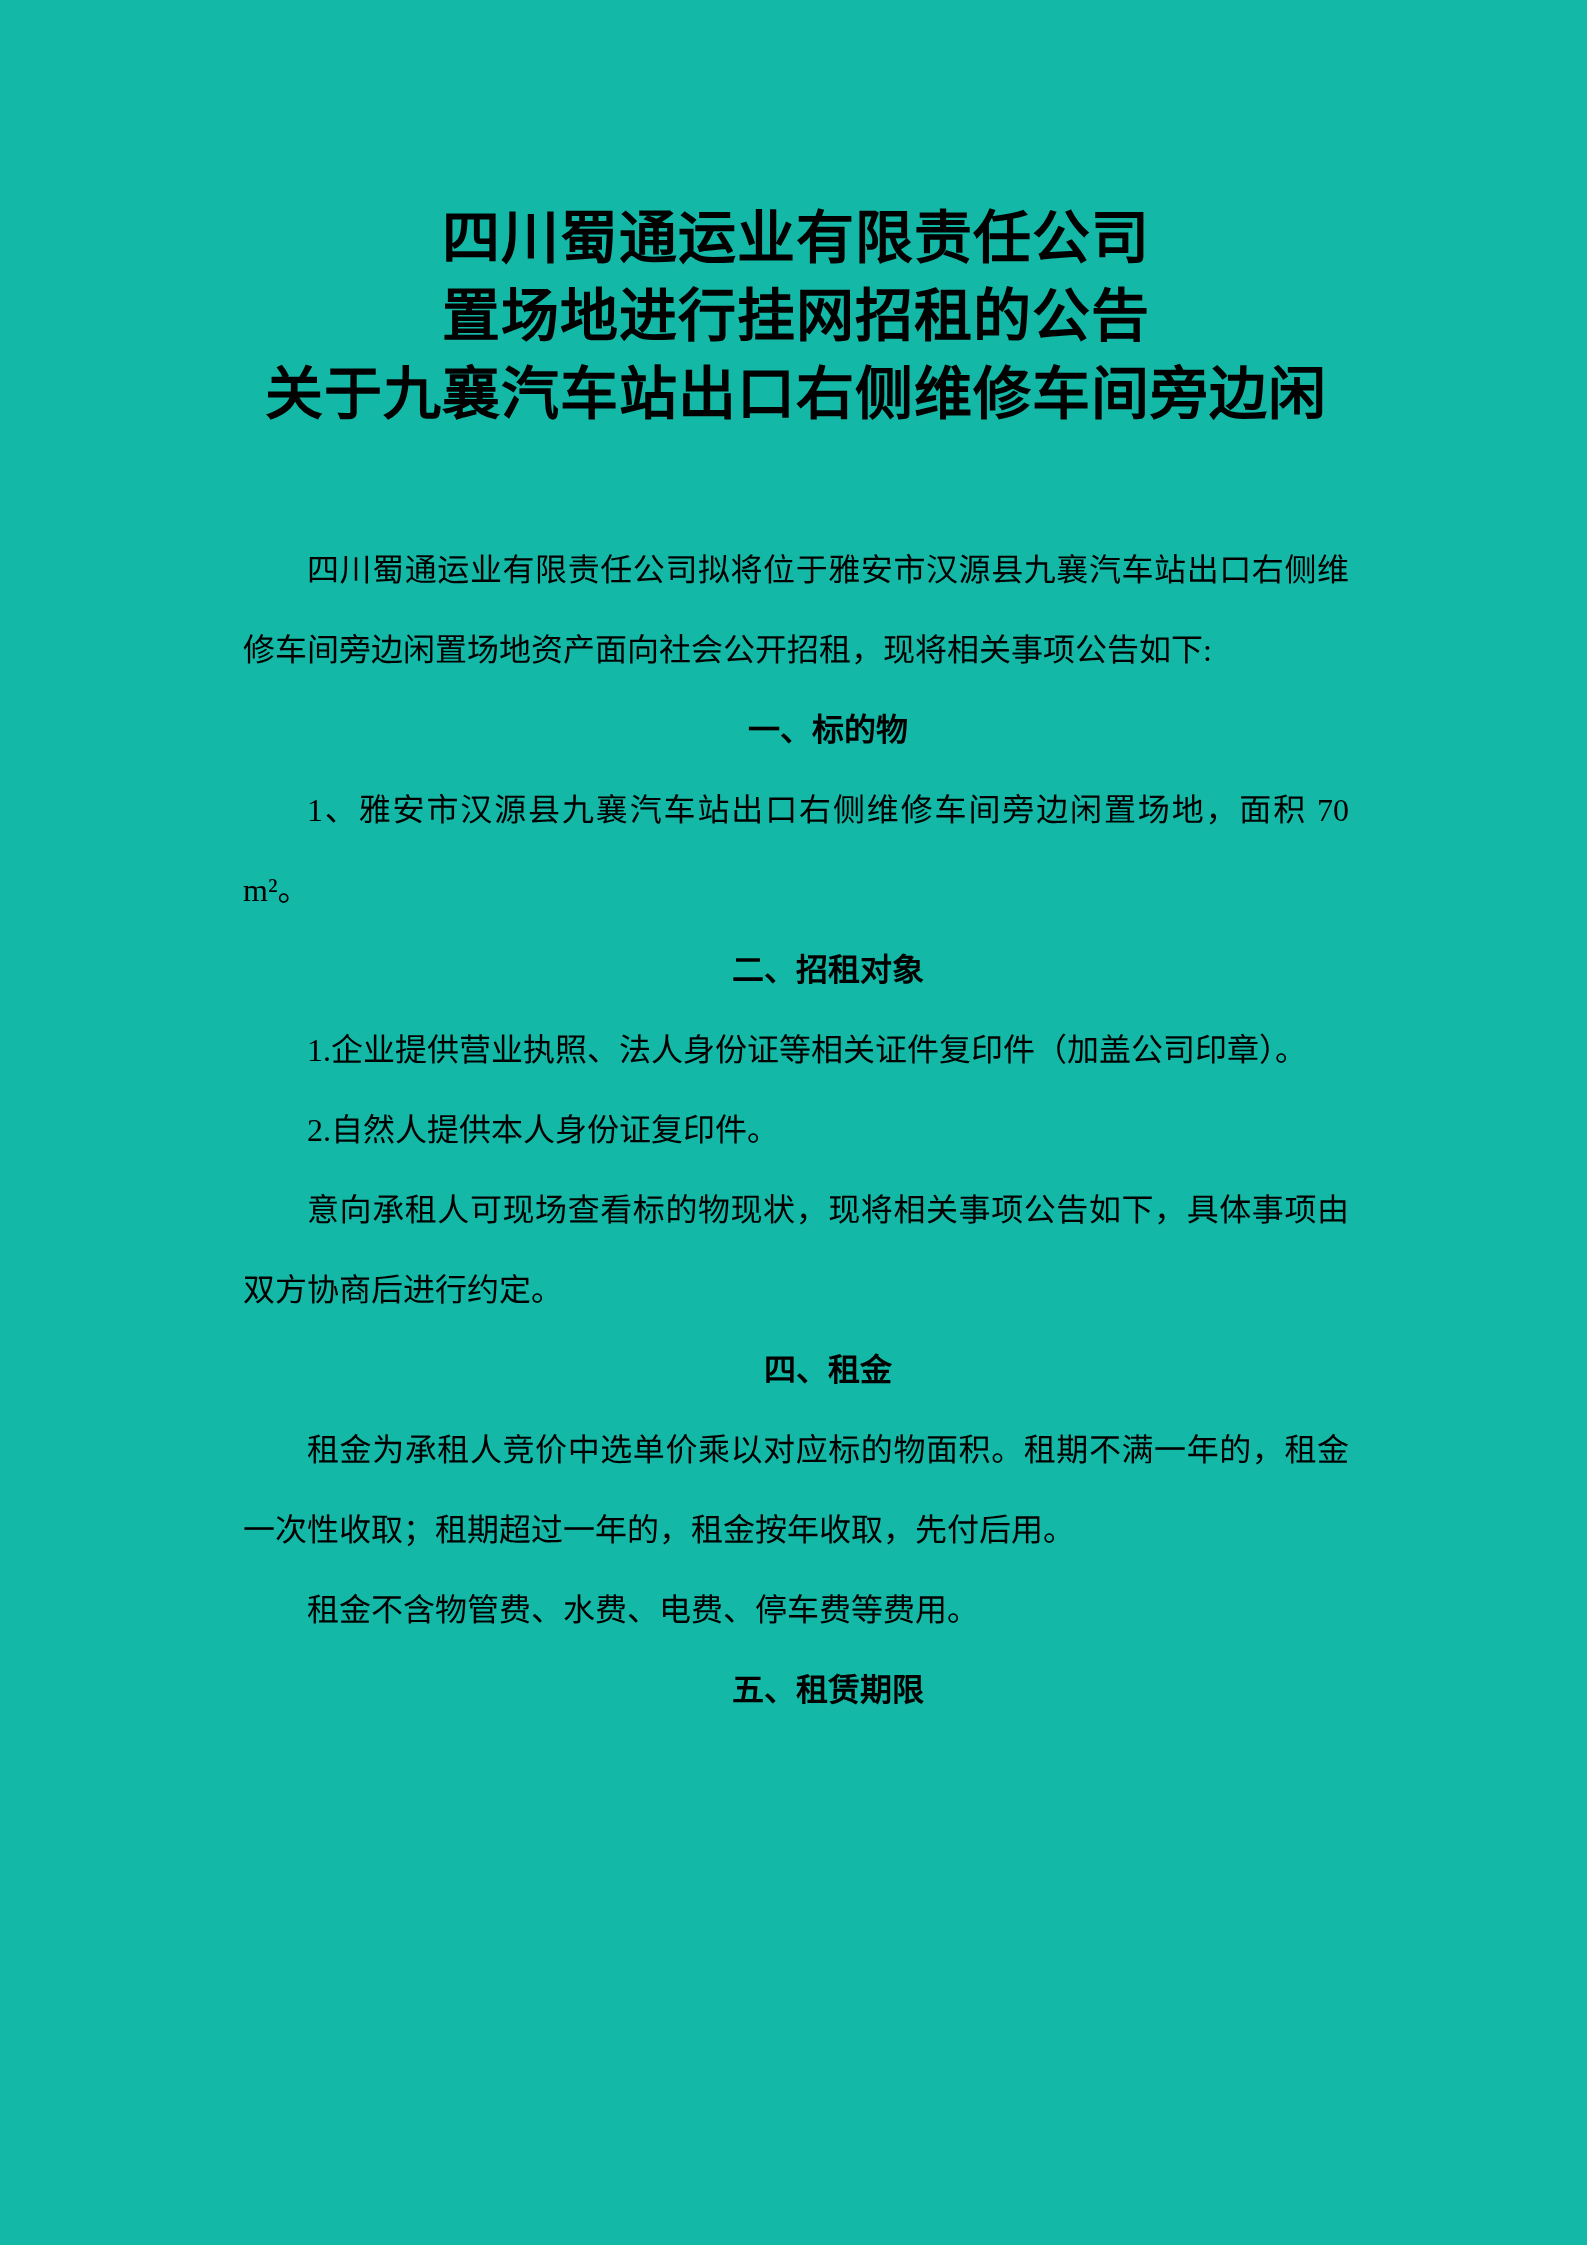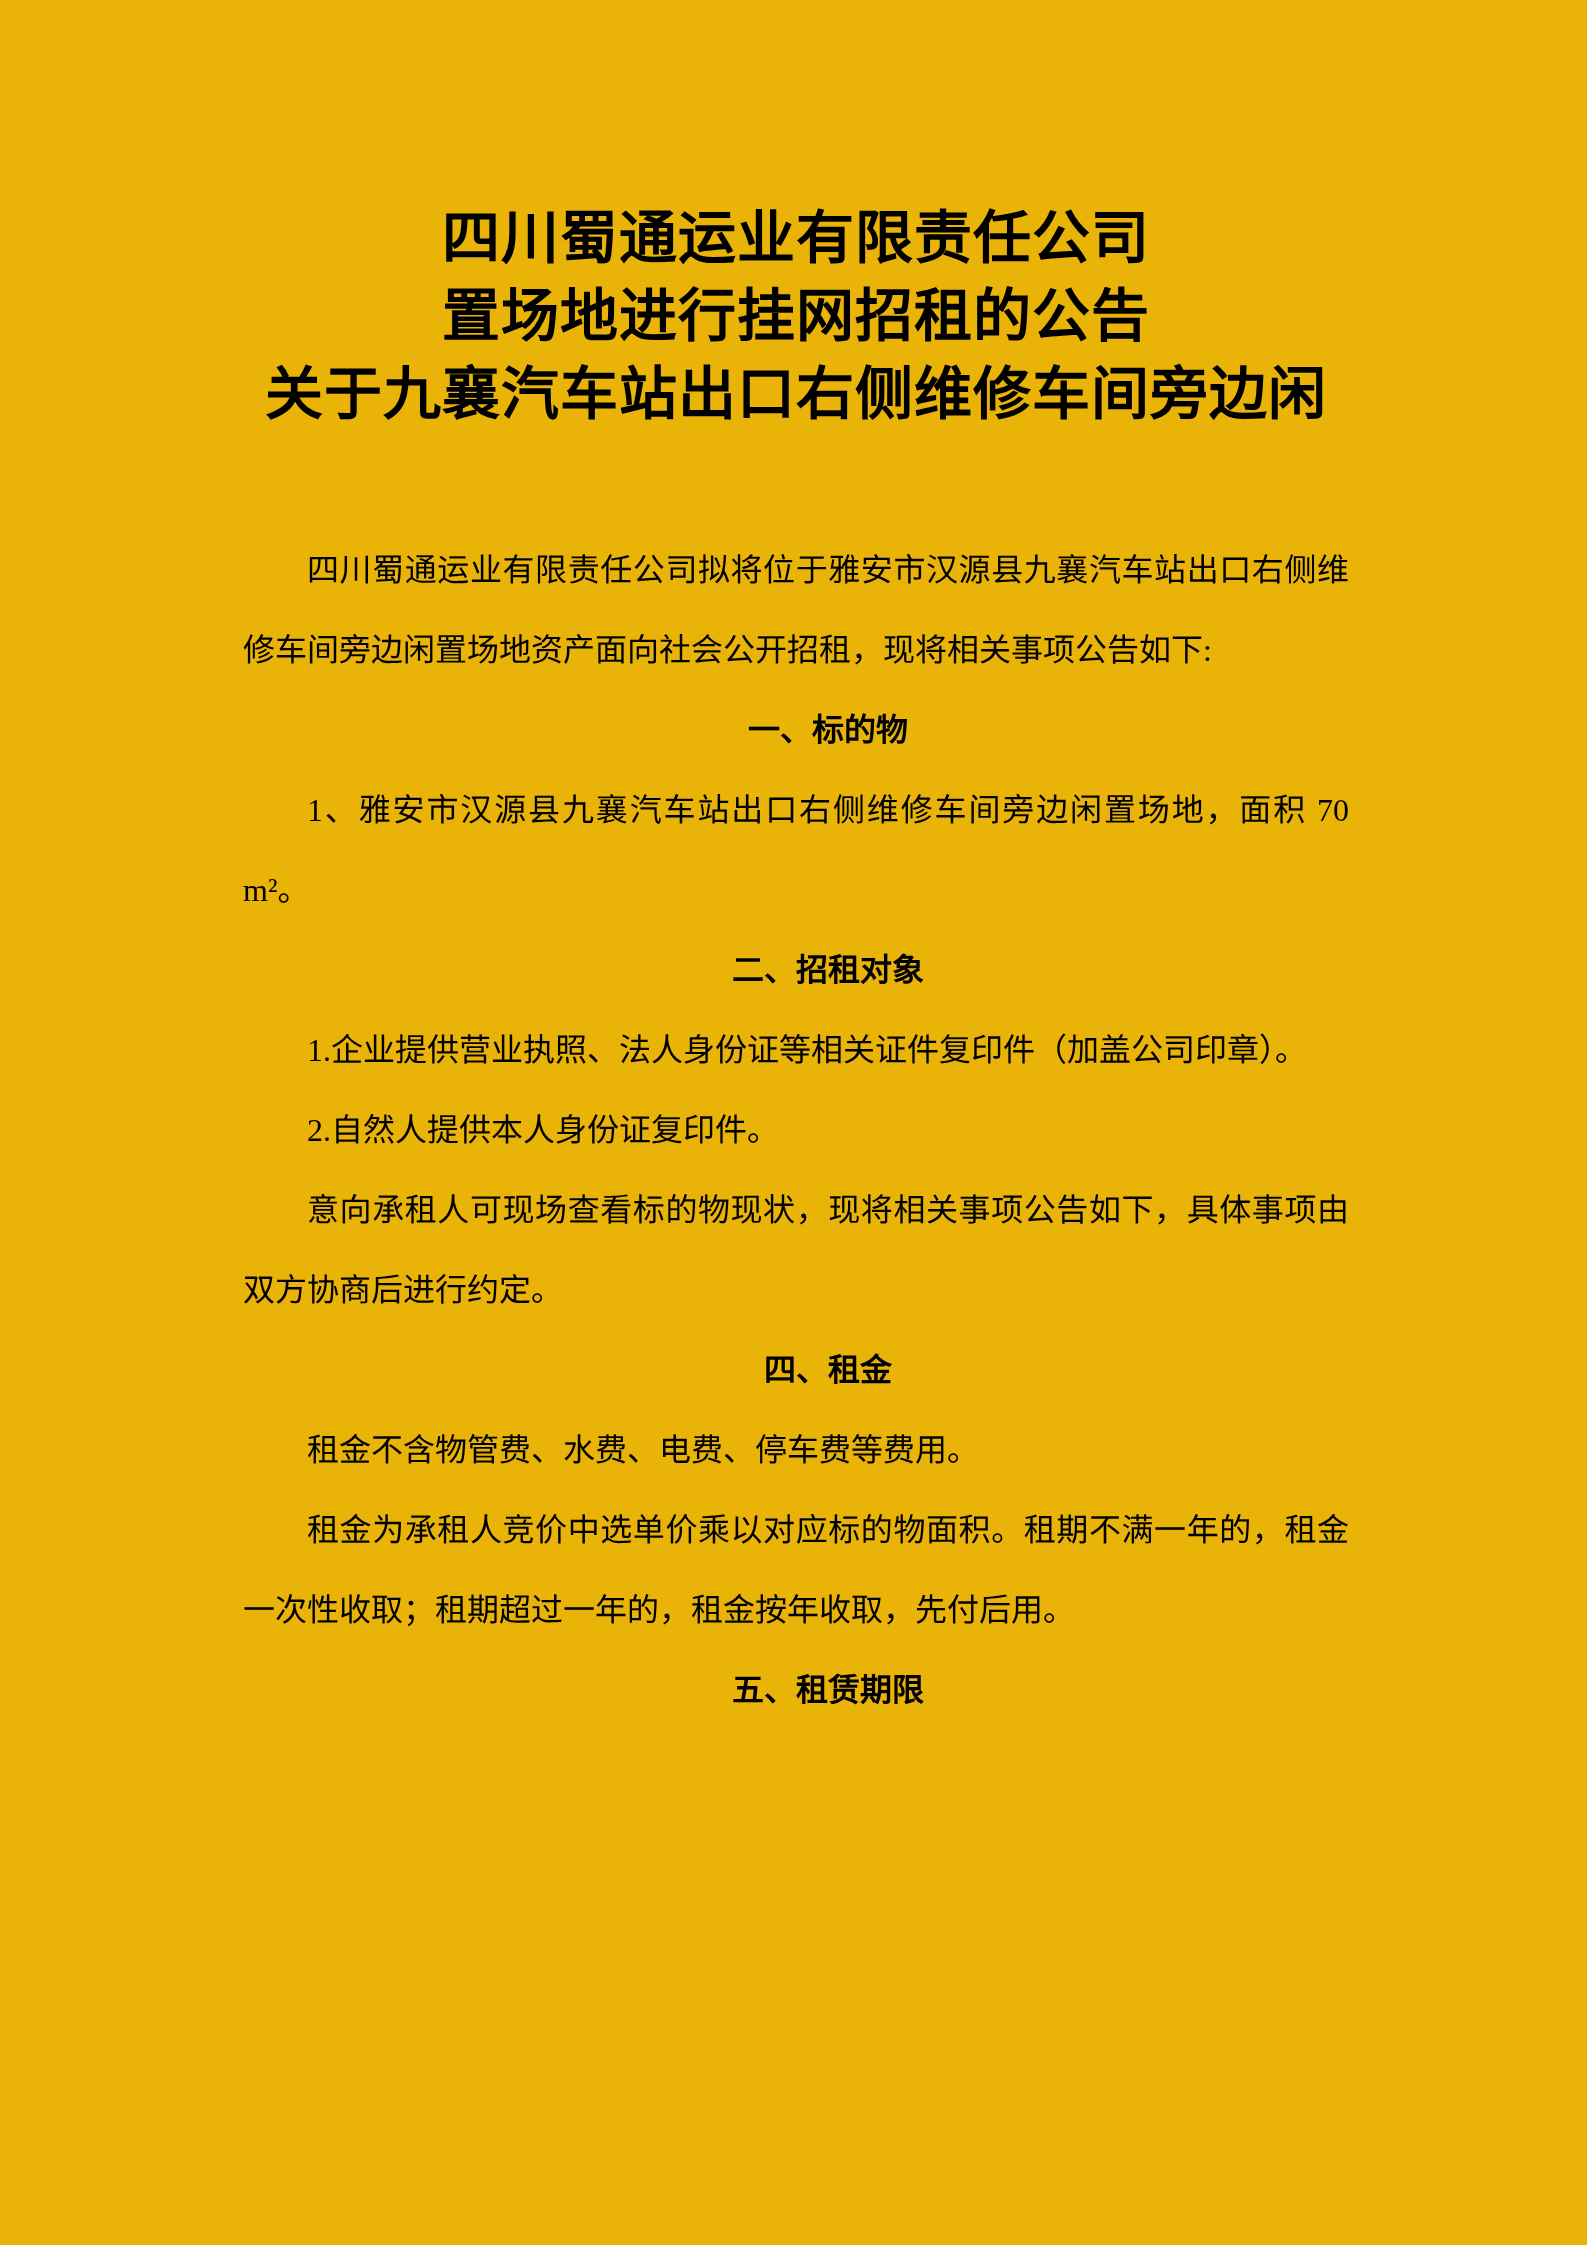--- a/index.html
+++ b/index.html
@@ -4,21 +4,21 @@
 <style>
   html, body {
     margin: 0;
     padding: 0;
     background: #ffffff;
   }
   .page {
     position: relative;
     width: 1587px;
     height: 2245px;
-    background: #eab308;
+    background: #14b8a6;
     color: #000000;
     overflow: hidden;
     box-sizing: border-box;
     padding: 200px 238px 0 243px;
   }
   .doc-title {
     font-family: "Liberation Serif", "DejaVu Serif", serif;
     font-weight: 700;
     font-size: 58px;
     line-height: 78px;
@@ -60,17 +60,17 @@
   </div>
   <div class="doc-body">
       <p class="para">四川蜀通运业有限责任公司拟将位于雅安市汉源县九襄汽车站出口右侧维修车间旁边闲置场地资产面向社会公开招租，现将相关事项公告如下:</p>
       <p class="heading">一、标的物</p>
       <p class="para">1、雅安市汉源县九襄汽车站出口右侧维修车间旁边闲置场地，面积 70 m²。</p>
       <p class="heading">二、招租对象</p>
       <p class="para">1.企业提供营业执照、法人身份证等相关证件复印件（加盖公司印章）。</p>
       <p class="para">2.自然人提供本人身份证复印件。</p>
       <p class="para">意向承租人可现场查看标的物现状，现将相关事项公告如下，具体事项由双方协商后进行约定。</p>
       <p class="heading">四、租金</p>
+      <p class="para">租金为承租人竞价中选单价乘以对应标的物面积。租期不满一年的，租金一次性收取；租期超过一年的，租金按年收取，先付后用。</p>
       <p class="para">租金不含物管费、水费、电费、停车费等费用。</p>
-      <p class="para">租金为承租人竞价中选单价乘以对应标的物面积。租期不满一年的，租金一次性收取；租期超过一年的，租金按年收取，先付后用。</p>
       <p class="heading">五、租赁期限</p>
     </div>
 </div>
 
 </body></html>

